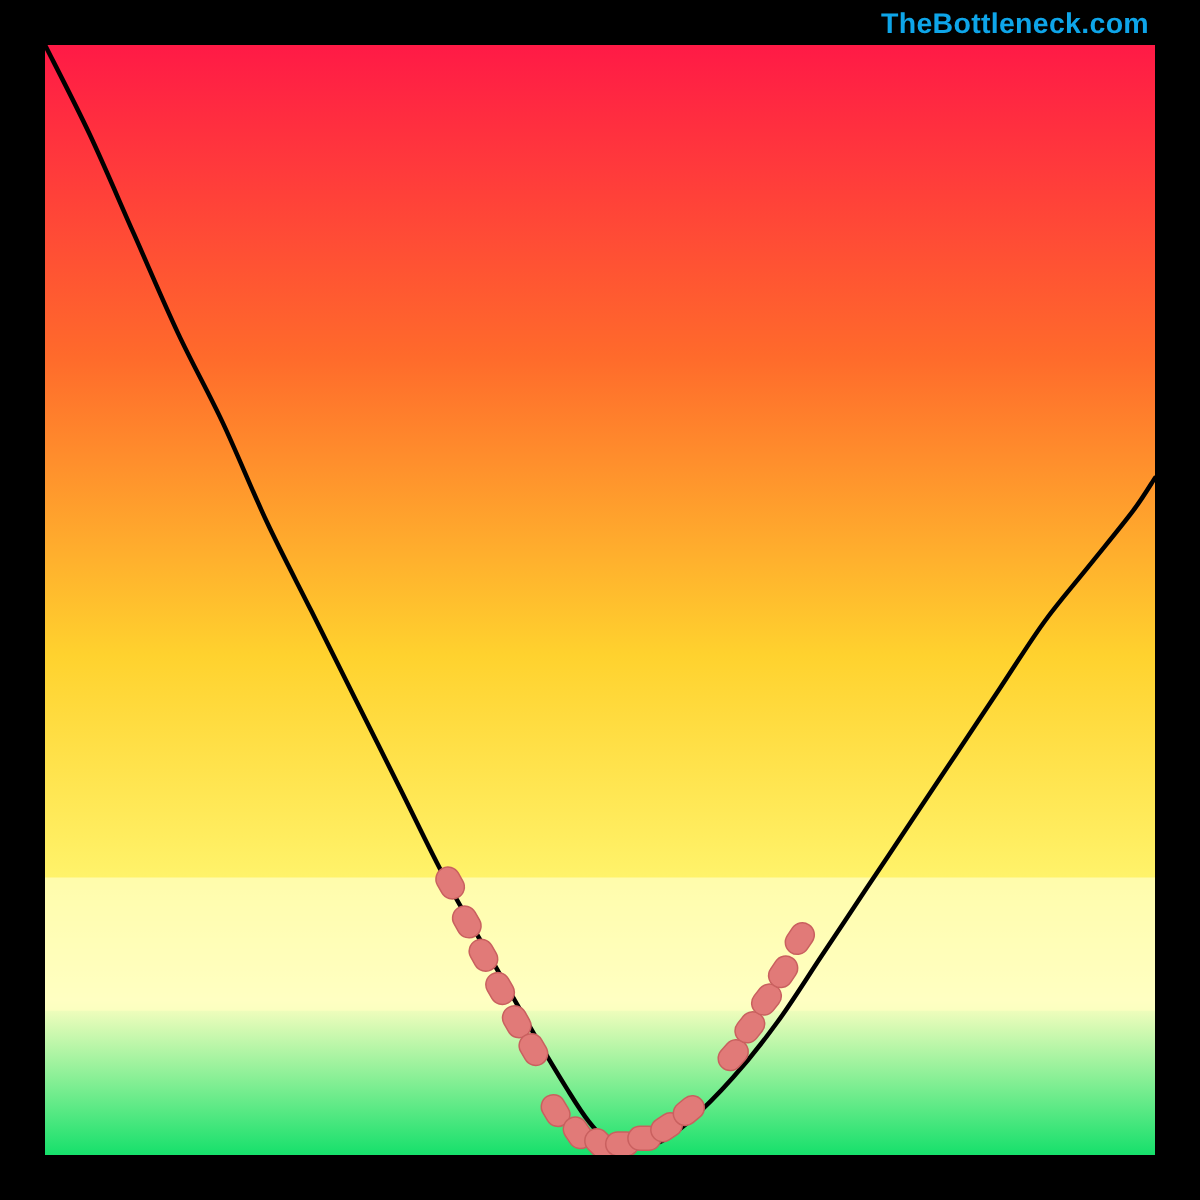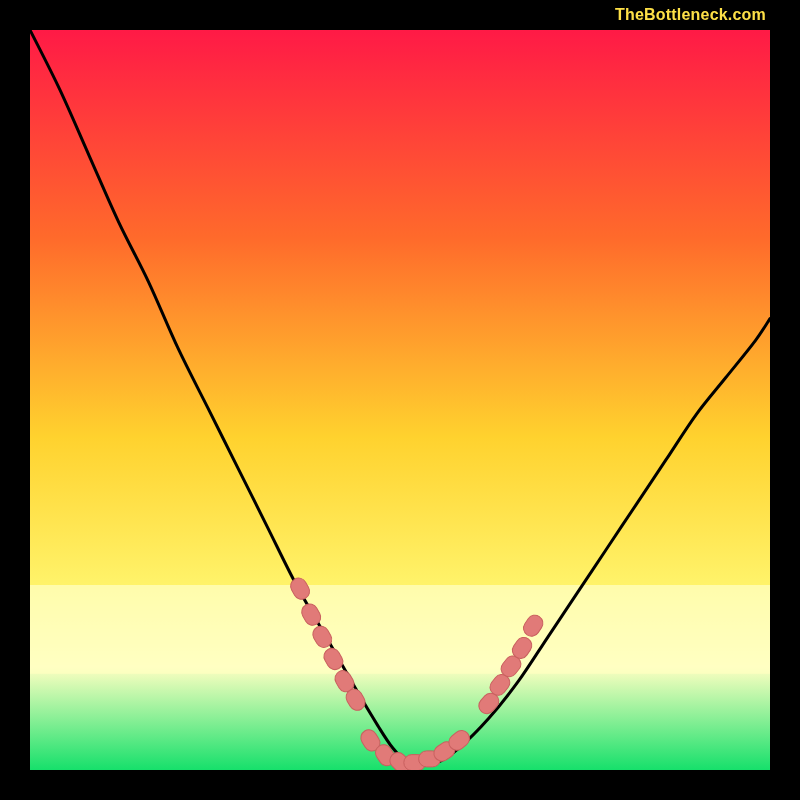--- a/index.html
+++ b/index.html
@@ -23,22 +23,22 @@
     position: absolute;
     left: 0;
     top: 0;
     width: 740px;
     height: 740px;
   }
   .watermark {
     position: absolute;
     top: 6px;
     right: 34px;
-    color: #fde047;
-    font-size: 16px;
+    color: #0ea5e9;
+    font-size: 19px;
     font-weight: 600;
     letter-spacing: 0.2px;
     user-select: none;
   }
   svg {
     display: block;
   }
 </style>
 </head>
 <body>

